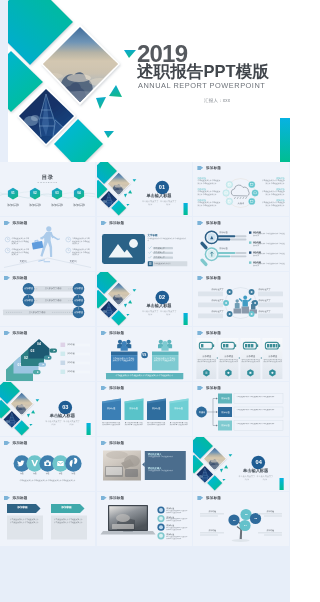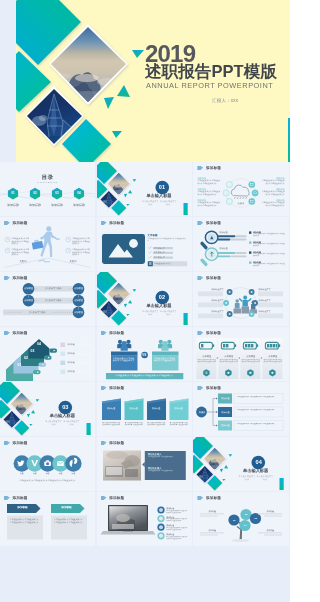--- a/index.html
+++ b/index.html
@@ -2,22 +2,22 @@
 <html><head>
 <meta charset="utf-8">
 <style>
   html,body{margin:0;padding:0;background:#ffffff;}
   body{width:290px;height:602px;overflow:hidden;
        font-family:"Liberation Sans","DejaVu Sans",sans-serif;
        -webkit-font-smoothing:antialiased;}
   #page{position:relative;width:290px;height:602px;background:#e7eef9;overflow:hidden;}
 
   
-  .hero{position:absolute;left:16px;top:0;width:290px;height:162px;overflow:hidden;
-        background:#fef9c3;text-align:right;}
+  .hero{position:absolute;left:8px;top:0;width:290px;height:162px;overflow:hidden;
+        background:#ffffff;text-align:right;}
   .hero svg{position:absolute;left:0;top:0;}
   .hero-txt{position:absolute;z-index:5;color:#4a4f55;white-space:nowrap;}
   .h-year{left:129px;top:42px;font-size:24px;font-weight:bold;letter-spacing:-0.8px;
           color:#55595e;line-height:24px;}
   .h-title{left:129px;top:62px;font-size:16.5px;font-weight:bold;color:#41464c;
            letter-spacing:0.1px;line-height:19px;}
   .h-sub{left:130px;top:81px;font-size:7.4px;color:#6c7178;letter-spacing:0.52px;}
   .h-by{left:196px;top:98px;font-size:4.5px;color:#7d838a;letter-spacing:.2px;}
 
   

